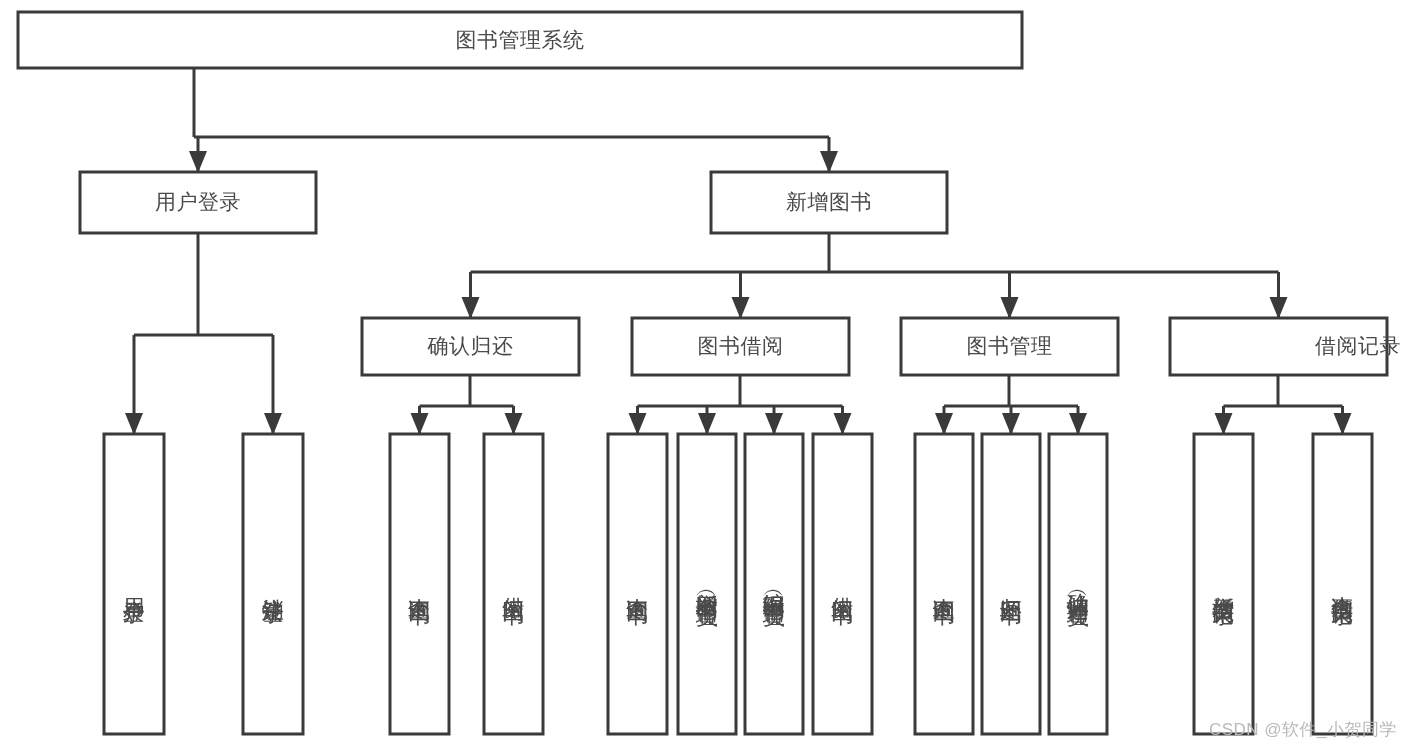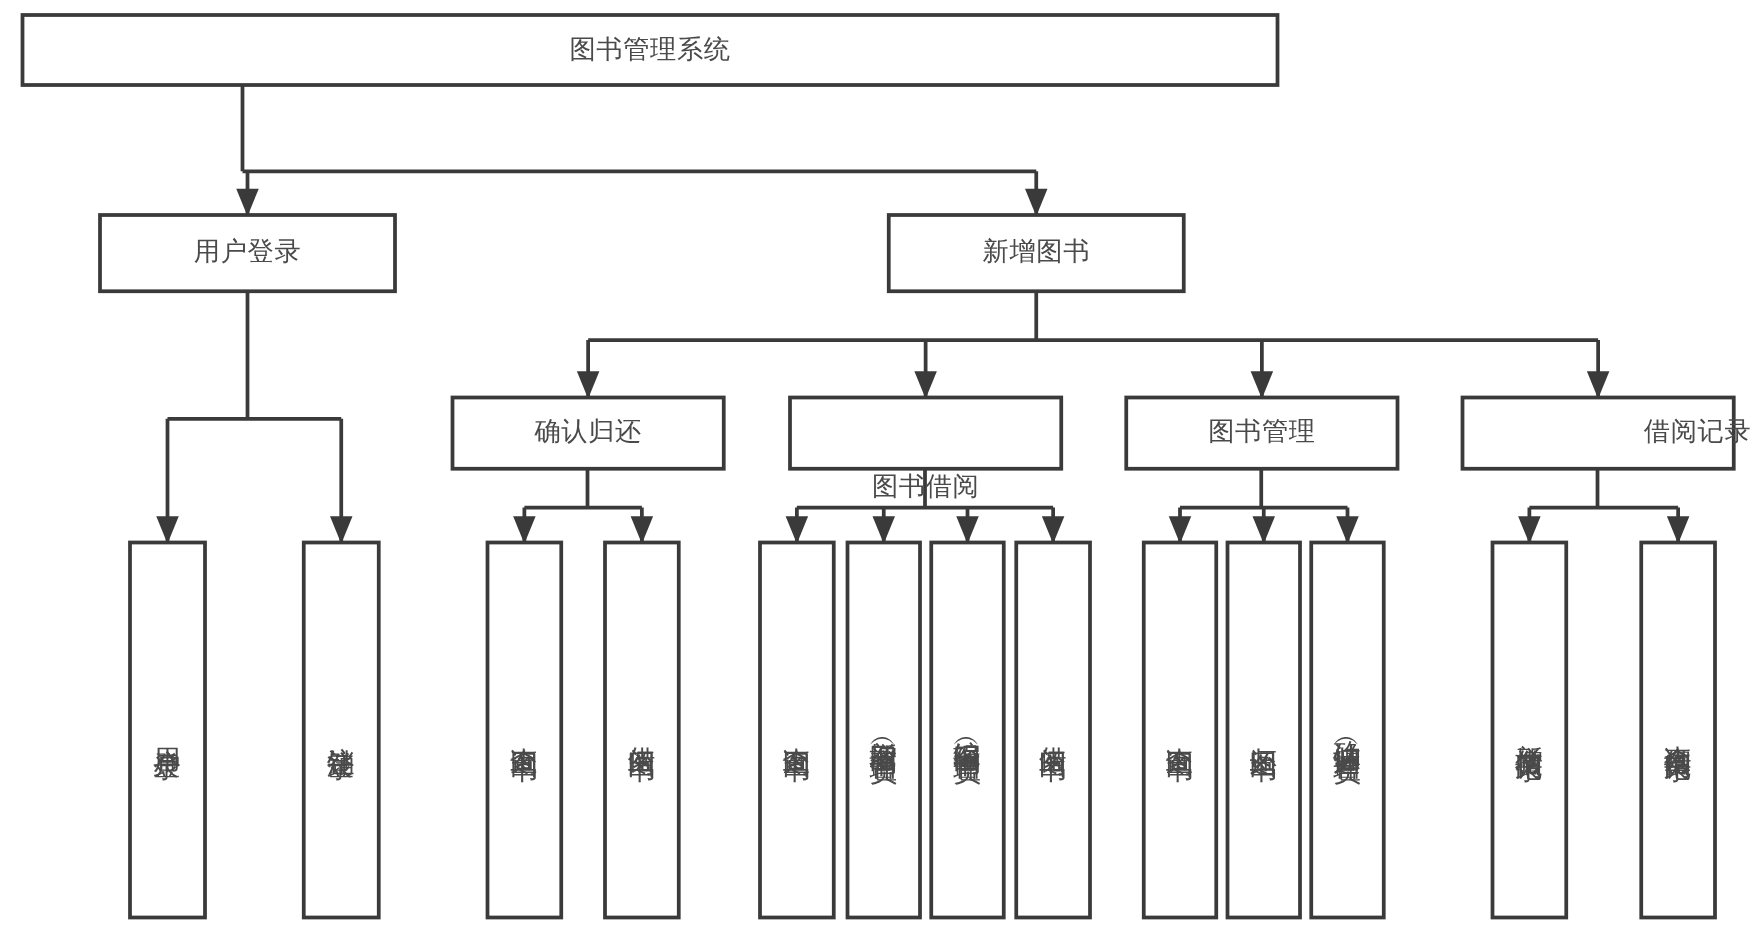--- a/index.html
+++ b/index.html
@@ -158,31 +158,32 @@
         <rect x="1194" y="434" width="59" height="300" class="node-box"></rect>
         <rect x="1313" y="434" width="59" height="300" class="node-box"></rect>
       </g>
   </svg>
 
   <div id="label-layer">
       <div class="node-label horizontal" style="left: 18px; top: 12px; width: 1004px; height: 56px;">图书管理系统</div>
       <div class="node-label horizontal" style="left: 80px; top: 172px; width: 236px; height: 61px;">用户登录</div>
       <div class="node-label horizontal" style="left: 711px; top: 172px; width: 236px; height: 61px;">新增图书</div>
       <div class="node-label horizontal" style="left: 362px; top: 318px; width: 217px; height: 57px;">确认归还</div>
-      <div class="node-label horizontal" style="left: 632px; top: 318px; width: 217px; height: 57px; margin-top: 44px;">图书借阅</div>
+      <div class="node-label horizontal" style="left: 632px; top: 318px; width: 217px; height: 57px;">图书借阅</div>
       <div class="node-label horizontal" style="left: 901px; top: 318px; width: 217px; height: 57px;">图书管理</div>
       <div class="node-label horizontal" style="left: 1230px; top: 318px; width: 256px; height: 57px;">借阅记录</div>
       <div class="node-label vertical" style="left: 104px; top: 434px; width: 60px; height: 300px;">用户登录</div>
       <div class="node-label vertical" style="left: 243px; top: 434px; width: 60px; height: 300px;">注销登录</div>
       <div class="node-label vertical" style="left: 390px; top: 434px; width: 59px; height: 300px;">查询图书</div>
       <div class="node-label vertical" style="left: 484px; top: 434px; width: 59px; height: 300px;">借阅图书</div>
       <div class="node-label vertical" style="left: 608px; top: 434px; width: 59px; height: 300px;">查询图书</div>
       <div class="node-label vertical" style="left: 678px; top: 434px; width: 58px; height: 300px;">新增图书（管理员）</div>
       <div class="node-label vertical" style="left: 745px; top: 434px; width: 58px; height: 300px;">编辑图书（管理员）</div>
       <div class="node-label vertical" style="left: 813px; top: 434px; width: 59px; height: 300px;">借阅图书</div>
       <div class="node-label vertical" style="left: 915px; top: 434px; width: 58px; height: 300px;">查询图书</div>
       <div class="node-label vertical" style="left: 982px; top: 434px; width: 58px; height: 300px;">归还图书</div>
       <div class="node-label vertical" style="left: 1049px; top: 434px; width: 58px; height: 300px;">确认归还（管理员）</div>
       <div class="node-label vertical" style="left: 1194px; top: 434px; width: 59px; height: 300px;">新增借阅记录</div>
       <div class="node-label vertical" style="left: 1313px; top: 434px; width: 59px; height: 300px;">查询借阅记录</div>
     </div>
 
+  <div class="watermark">CSDN @软件_小贺同学</div>
 </div>
 
 </body></html>

